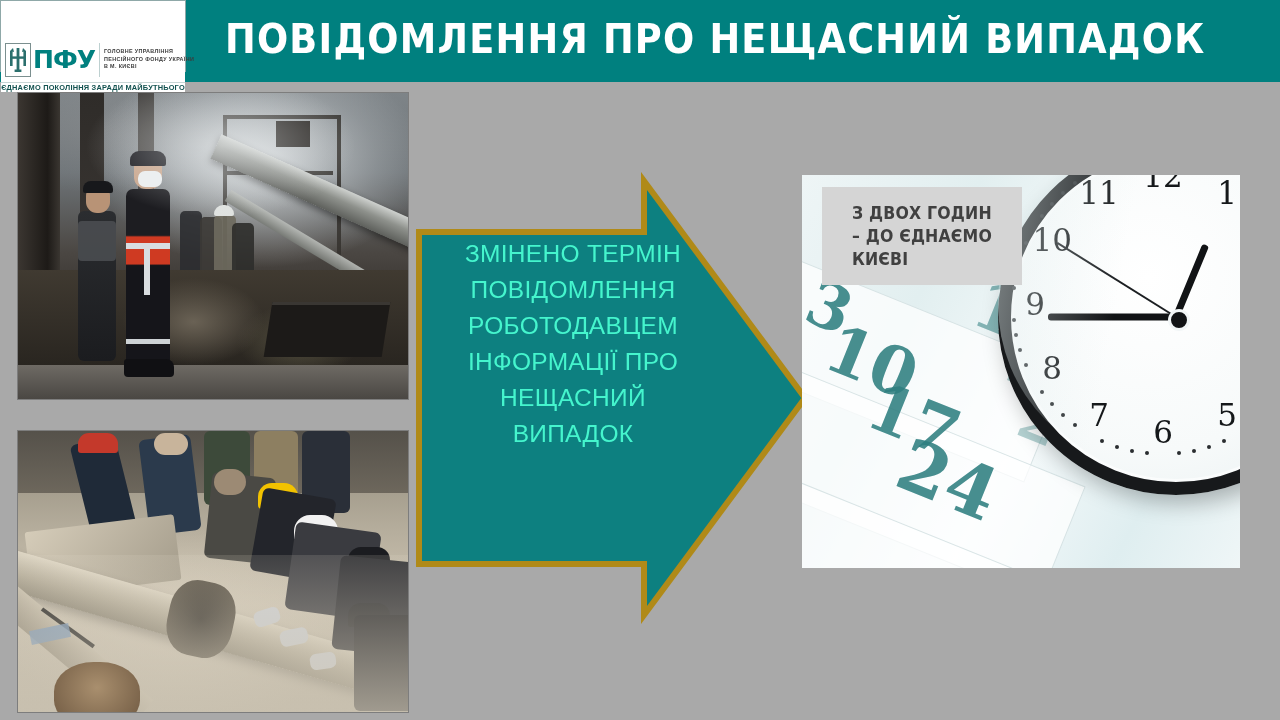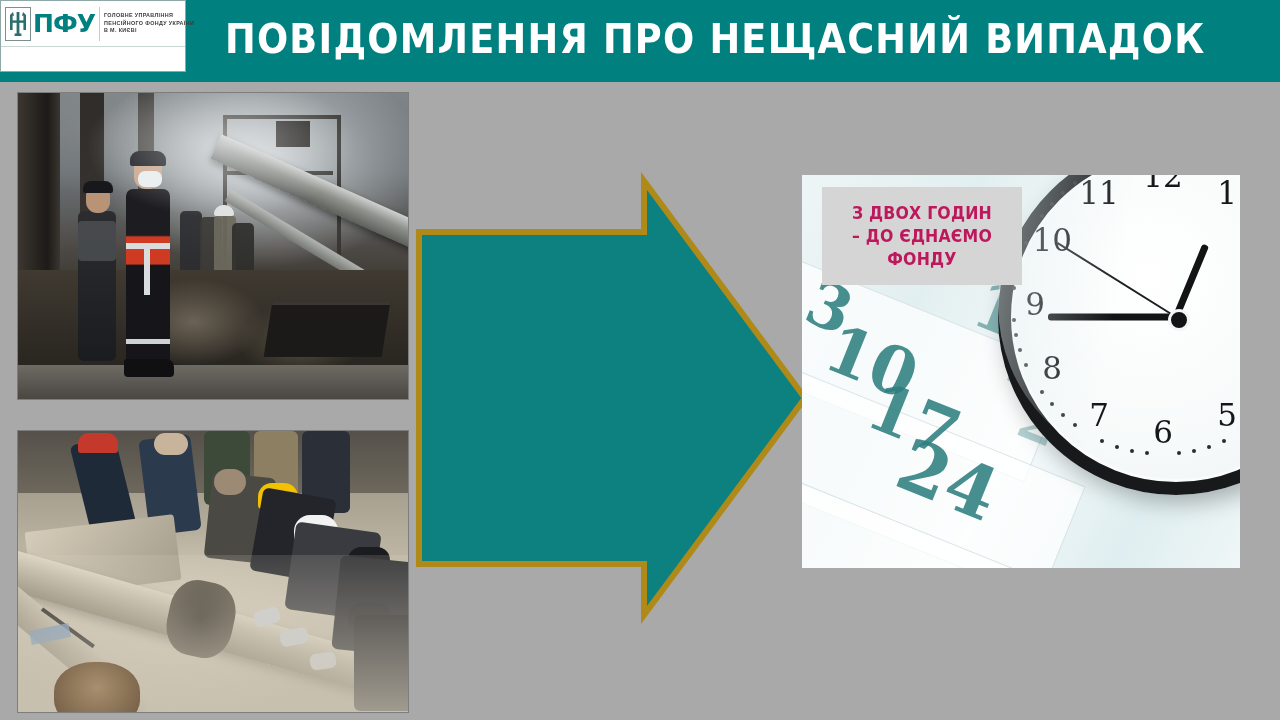--- a/index.html
+++ b/index.html
@@ -16,21 +16,21 @@
     background:#00807f;
   }
   #logo-box{
     position:absolute;left:0;top:0;width:186px;height:72px;
     background:#ffffff;border:1px solid #8fa8a8;
     box-sizing:border-box;
     display:flex;flex-direction:column;
   }
   #logo-top{
     flex:0 0 46px;display:flex;align-items:center;background:#ffffff;
-    border-bottom:1px solid #c8d6d6;box-sizing:border-box;
+    border-bottom:1px solid #c8d6d6;box-sizing:border-box;margin-top:36px;
   }
   #logo-tryzub{
     width:26px;height:34px;margin-left:4px;flex:0 0 auto;
     display:flex;align-items:center;justify-content:center;
   }
   #logo-pfu{
     font-family:"DejaVu Sans", sans-serif;
     font-weight:bold;font-size:25px;color:#00807f;
     letter-spacing:-1px;line-height:1;margin-left:2px;
     flex:0 0 auto;
@@ -341,21 +341,21 @@
     position:absolute;left:196px;top:-36px;width:330px;height:330px;border-radius:50%;
     background:linear-gradient(100deg, rgba(228,240,241,.55) 0%, rgba(255,255,255,0) 38%);
     pointer-events:none;
   }
 
   #callout-box{
     position:absolute;left:20px;top:12px;width:200px;height:98px;
     background:#d5d5d5;display:flex;align-items:center;justify-content:center;
   }
   #callout-text{
-    text-align:center;color:#be185d;font-weight:bold;
+    color:#404040;font-weight:bold;
     font-family:"DejaVu Sans Condensed","Liberation Sans",sans-serif;
     font-size:17.5px;line-height:23px;letter-spacing:.2px;
   }
   #callout-text div{white-space:nowrap;}
   #footnote{
     position:absolute;left:12px;top:325px;width:300px;text-align:center;
     color:#1b3a8f;font-weight:bold;
     font-family:"DejaVu Sans Condensed","Liberation Sans",sans-serif;
     font-size:13px;line-height:19px;letter-spacing:.2px;
   }
@@ -382,20 +382,23 @@
           </g>
         </svg>
       </span>
       <span id="logo-pfu">ПФУ</span>
       <span id="logo-divider"></span>
       <span id="logo-words">
         <div>ГОЛОВНЕ  УПРАВЛІННЯ</div>
         <div>ПЕНСІЙНОГО ФОНДУ УКРАЇНИ</div>
         <div>В М. КИЄВІ</div>
       </span>
+    </div>
+    <div id="logo-tagline">
+      <span>ЄДНАЄМО ПОКОЛІННЯ ЗАРАДИ МАЙБУТНЬОГО</span>
     </div>
   </div>
 
   <div id="slide-title">ПОВІДОМЛЕННЯ ПРО НЕЩАСНИЙ ВИПАДОК</div>
 </div>
 
 <div class="photo-frame" id="photo-fire">
   <div class="photo-canvas" id="fire-scene">
     <div class="wall-left"></div>
     <div class="col-dark"></div>
@@ -459,20 +462,28 @@
     <div class="blue-bit"></div>
     <div class="dust"></div>
     <div class="head-bottom"></div>
   </div>
 </div>
 
 <div id="arrow-wrap">
   <svg id="arrow-svg" viewBox="0 0 404 452">
     <polygon points="9,60 234,60 234,9 395,226 234,443 234,392 9,392" fill="#0d8080" stroke="#b08a18" stroke-width="6" stroke-linejoin="miter"></polygon>
   </svg>
+  <div id="arrow-text">
+    <div>ЗМІНЕНО  ТЕРМІН</div>
+    <div>ПОВІДОМЛЕННЯ</div>
+    <div>РОБОТОДАВЦЕМ</div>
+    <div>ІНФОРМАЦІЇ  ПРО</div>
+    <div>НЕЩАСНИЙ</div>
+    <div>ВИПАДОК</div>
+  </div>
 </div>
 
 <div id="clock-panel">
   <div id="clock-bg"></div>
 
   <div class="cal-sheet" id="cal1"></div>
   <div class="cal-sheet" id="cal2"></div>
   <div class="cal-sheet" id="cal3"></div>
 
   <div class="cal-num" id="n18">18</div>
@@ -525,19 +536,19 @@
     <div id="hand-min" style="transform: translate(-50%, -100%) rotate(270deg);"></div>
     <div id="hand-sec"></div>
     <div id="hand-cap"></div>
   </div>
   <div id="clock-mask-left"></div>
 
   <div id="callout-box">
     <div id="callout-text">
       <div>З ДВОХ ГОДИН</div>
       <div>– ДО ЄДНАЄМО</div>
-      <div>ФОНДУ</div>
+      <div>КИЄВІ</div>
     </div>
   </div>
 
   <div id="footnote">
   </div>
 </div>
 
 </body></html>

